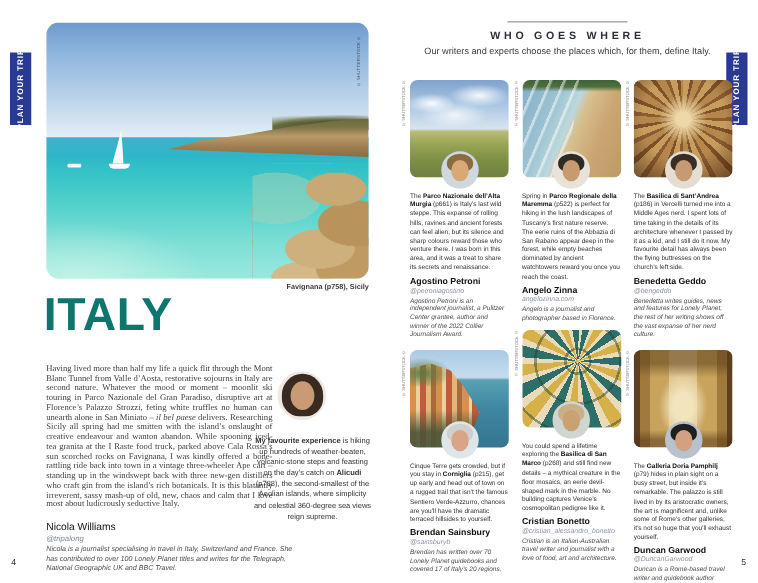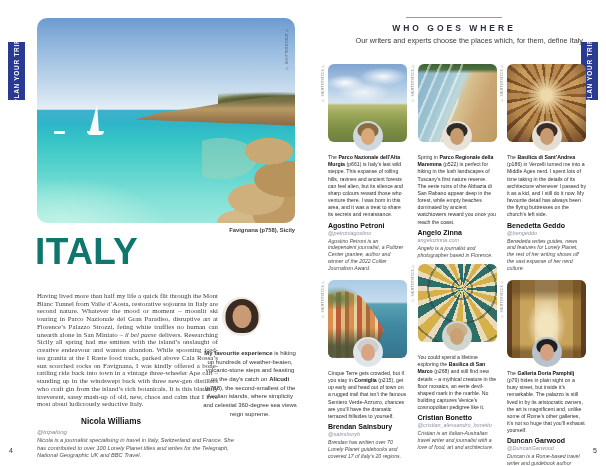--- a/index.html
+++ b/index.html
@@ -36,37 +36,37 @@
   .hero-hull{position:absolute;left:19.5%;top:calc(42% + 27px);width:17px;height:4px;background:#fcfdfd;border-radius:0 0 5px 5px;}
   .hero-boat{position:absolute;left:6.5%;top:55%;width:11px;height:3px;background:#fafcfc;border-radius:1px;}
   .hero-credit{position:absolute;right:6px;top:10px;writing-mode:vertical-rl;transform:rotate(180deg);font-size:3.5px;color:rgba(45,50,60,.75);letter-spacing:.2px;}
   .hero-caption{position:absolute;left:37px;top:227px;width:258px;text-align:right;font-size:5.8px;font-weight:bold;color:#3a3a3a;}
 
   
   .title{position:absolute;left:35px;top:231px;font-size:37px;font-weight:800;color:#0f766e;letter-spacing:.5px;}
   .subtitle{position:absolute;left:37px;top:274px;font-size:13px;font-weight:bold;color:#27304f;letter-spacing:.2px;}
   .intro{position:absolute;left:37px;top:292px;width:181px;font-family:"Liberation Serif",serif;font-size:6.9px;line-height:1.12;text-align:justify;color:#3d3d3d;margin:0;}
   .intro i{font-style:italic;}
-  .author-name{position:absolute;left:37px;top:417px;font-size:8.2px;font-weight:bold;color:#111;margin-left:44px;}
+  .author-name{position:absolute;left:37px;top:417px;font-size:8.2px;font-weight:normal;color:#111;}
   .author-handle{position:absolute;left:37px;top:428px;font-size:6.2px;font-style:italic;color:#7d8494;}
   .author-bio{position:absolute;left:37px;top:437px;width:206px;font-size:5.7px;font-style:italic;color:#4f4f4f;line-height:1.32;}
   .pagenum{position:absolute;top:447px;font-size:7px;color:#333;}
   .pagenum-left{left:9px;}
   .pagenum-right{right:9px;}
 
   
   .nicola-av{position:absolute;left:222px;top:297px;width:39px;height:39px;border-radius:50%;overflow:hidden;background:#efe9e2;}
   .nicola-av::before{content:"";position:absolute;left:50%;top:2px;transform:translateX(-50%);width:33px;height:34px;border-radius:50% 50% 42% 42%;background:#3a2b22;}
   .nicola-av::after{content:"";position:absolute;left:50%;top:8px;transform:translateX(-50%);width:19px;height:23px;border-radius:50%;background:#c99a74;}
   .favourite{position:absolute;left:203px;top:349px;width:94px;text-align:center;font-size:6px;line-height:1.45;color:#333;}
 
   
   .rp-rule{position:absolute;left:406px;top:17px;width:96px;height:1px;background:#9a9a9a;}
   .rp-title{position:absolute;left:334px;top:23px;width:240px;text-align:center;font-size:8.5px;font-weight:bold;letter-spacing:3px;color:#2b2f3a;}
-  .rp-sub{position:absolute;left:334px;top:36px;width:240px;text-align:center;font-size:7.3px;color:#3a3a3a;line-height:1.35;margin-left:16px;}
+  .rp-sub{position:absolute;left:334px;top:36px;width:240px;text-align:center;font-size:7.3px;color:#3a3a3a;line-height:1.35;}
 
   
   .profiles{position:absolute;left:328px;top:64px;width:258px;display:flex;justify-content:space-between;}
   .profiles-col{width:79px;}
   .card{position:relative;}
   .card:first-child{min-height:200px;}
   .photo{position:relative;width:79px;height:78px;margin-bottom:12px;}
   .photo-bg{position:absolute;inset:0;border-radius:6px;overflow:hidden;}
   .pcredit{position:absolute;left:-7px;top:0;writing-mode:vertical-rl;transform:rotate(180deg);font-size:3.4px;color:#8a8a8a;white-space:nowrap;}
   .avatar{position:absolute;left:50%;bottom:-9px;transform:translateX(-50%);width:30px;height:30px;border-radius:50%;overflow:hidden;background:var(--bg,#d9d2c8);z-index:2;}

